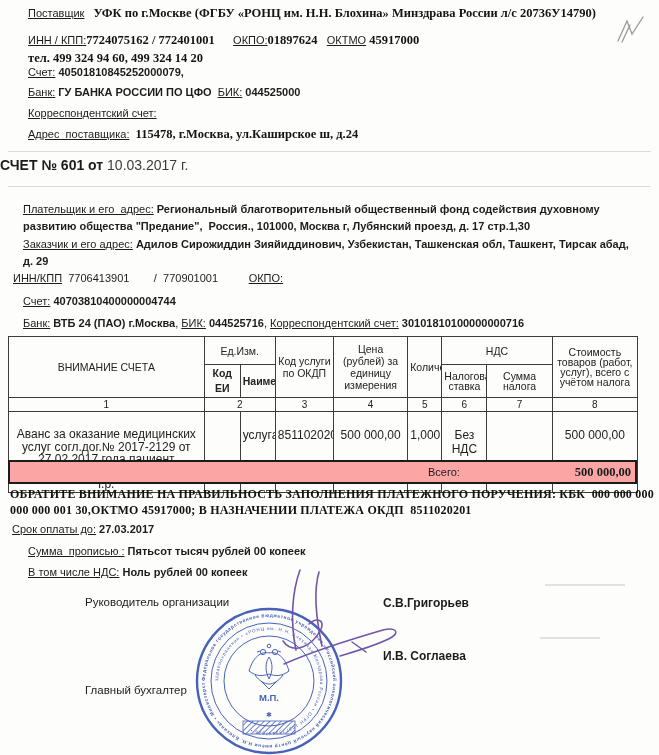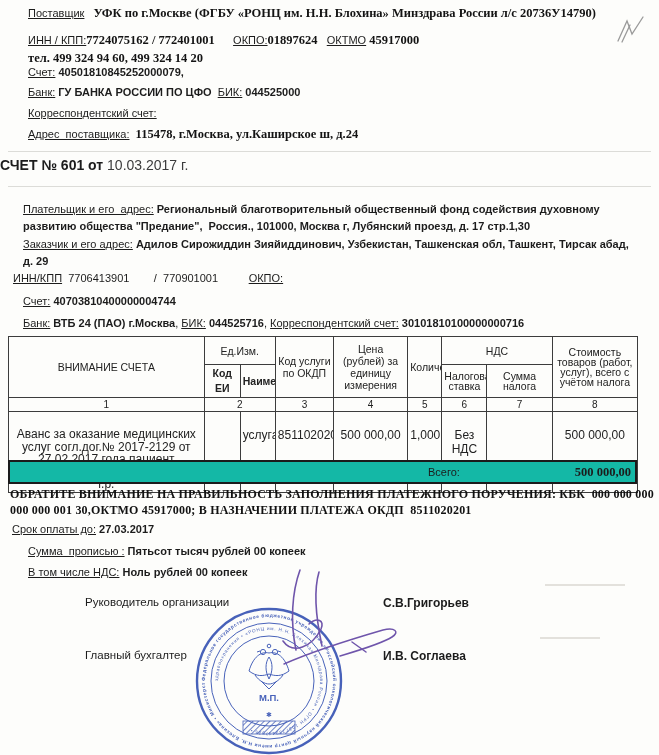--- a/index.html
+++ b/index.html
@@ -28,21 +28,21 @@
   td.tiny{font-size:6.5px;line-height:15px;color:#333;font-weight:bold;}
   td.small{font-size:8.5px;line-height:10px;}
   td.vtop{vertical-align:top;padding-top:3px;}
   tr.nrow td{font-size:10px;height:13px;padding:0 2px;}
   tr.drow td{vertical-align:top;font-size:12px;padding-top:16px;height:54px;}
   td.cell-subject{text-align:left;padding-left:5px;padding-right:4px;line-height:12.5px;}
   td.ra{text-align:right;padding-right:5px;}
   td.la{text-align:left;padding-left:4px;}
   .totalbox{
     position:absolute;left:8px;top:460px;width:625px;height:20px;
-    border:2px solid #1b1b1b;display:flex;align-items:center;background:#14b8a6;
+    border:2px solid #1b1b1b;display:flex;align-items:center;background:#fca5a5;
   }
   .totalbox .tlabel{margin-left:418px;font-size:11px;}
   .totalbox .tvalue{flex:1;text-align:right;padding-right:4px;
     font-family:"Liberation Serif",serif;font-weight:700;font-size:12.5px;}
   .notice{
     position:absolute;left:10px;top:486px;width:645px;
     font-family:"Liberation Serif",serif;font-weight:700;font-size:12px;
     line-height:16px;letter-spacing:.2px;white-space:pre-wrap;color:#121212;
   }
   .siglabel{position:absolute;left:85px;font-size:11.5px;}
@@ -146,21 +146,21 @@
   <div class="notice">ОБРАТИТЕ ВНИМАНИЕ НА ПРАВИЛЬНОСТЬ ЗАПОЛНЕНИЯ ПЛАТЕЖНОГО ПОРУЧЕНИЯ: КБК  000 000 000 000 000 001 30,ОКТМО 45917000; В НАЗНАЧЕНИИ ПЛАТЕЖА ОКДП  8511020201</div>
 
   <div class="line" style="top:522px;left:12px;"><span class="u">Срок оплаты до:</span><span class="sb"> 27.03.2017</span></div>
 
   <div class="line" style="top:544px;"><span class="u">Сумма  прописью :</span><span class="sb"> Пятьсот тысяч рублей 00 копеек</span></div>
 
   <div class="line" style="top:565px;"><span class="u">В том числе НДС:</span><span class="sb"> Ноль рублей 00 копеек</span></div>
 
   <div class="siglabel" style="top:596px;">Руководитель организации</div>
   <div class="signame" style="top:596px;">С.В.Григорьев</div>
-  <div class="siglabel" style="top:649px;">Главный бухгалтер</div>
+  <div class="siglabel" style="top:684px;">Главный бухгалтер</div>
   <div class="signame" style="top:649px;">И.В. Соглаева</div>
 
   <div class="artifact" style="left:545px;top:584px;width:80px;"></div>
   <div class="artifact" style="left:540px;top:637px;width:60px;"></div>
 
   <svg class="stampsvg" width="152" height="152" viewBox="0 0 152 152" opacity="0.88">
     <defs>
       <path id="oring" d="M 12 76 A 64 64 0 1 1 140 76 A 64 64 0 1 1 12 76"></path>
       <path id="iring" d="M 25 76 A 51 51 0 1 1 127 76 A 51 51 0 1 1 25 76"></path>
       <pattern id="hatch" width="4" height="4" patternUnits="userSpaceOnUse" patternTransform="rotate(45)">

